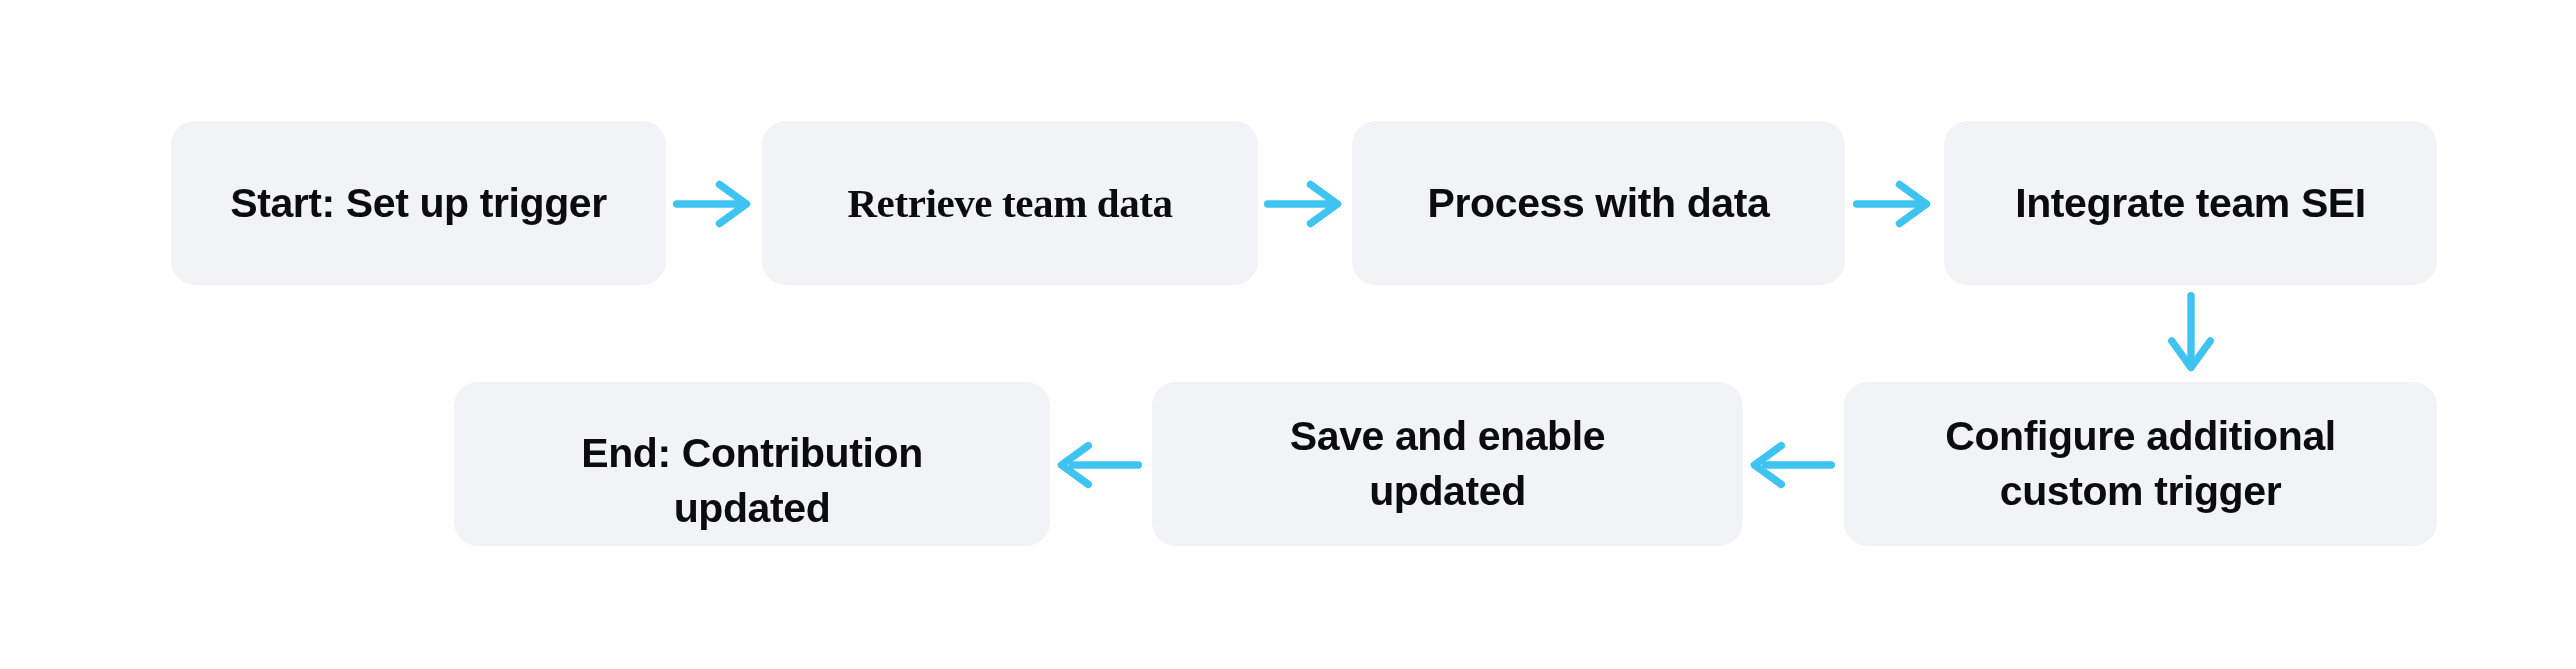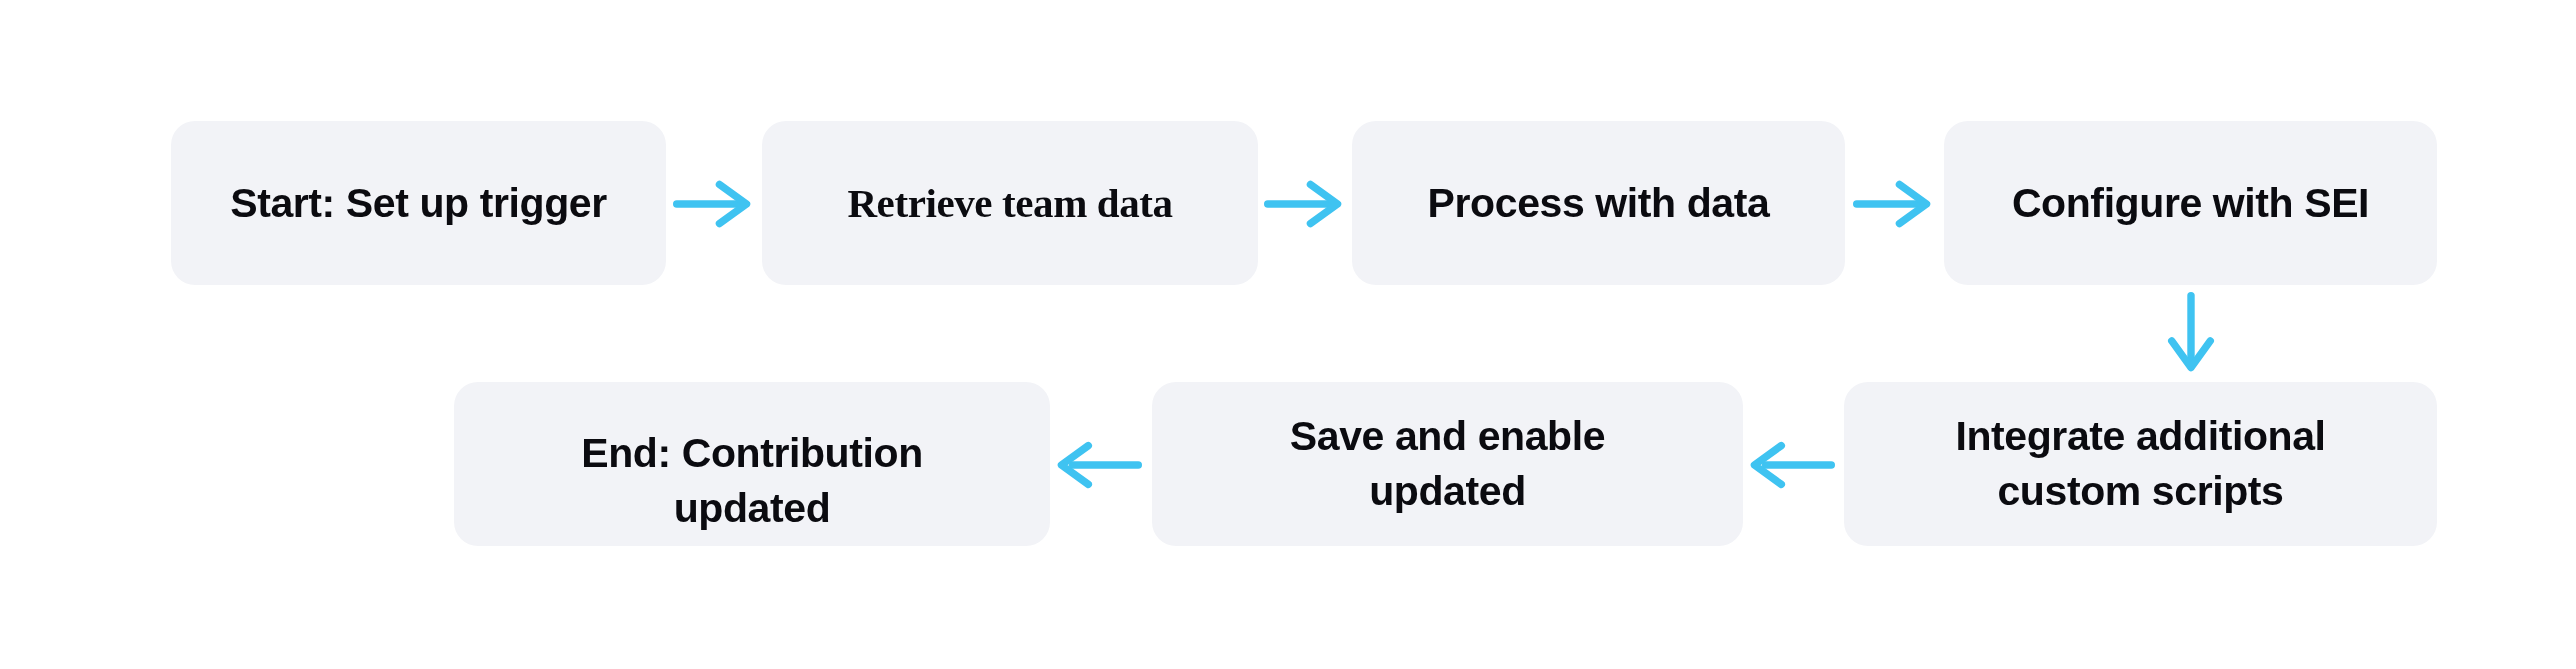--- a/index.html
+++ b/index.html
@@ -68,25 +68,25 @@
   <div class="node row1 n1 nowrap">
     <span class="lbl">Start: Set up trigger</span>
   </div>
   <div class="node row1 n2 nowrap">
     <span class="lbl">Retrieve team data</span>
   </div>
   <div class="node row1 n3 nowrap">
     <span class="lbl">Process with data</span>
   </div>
   <div class="node row1 n4 nowrap">
-    <span class="lbl">Configure with SEI</span>
+    <span class="lbl">Integrate team SEI</span>
   </div>
 
   <div class="node row2 n5">
-    <span class="lbl">Integrate additional custom scripts</span>
+    <span class="lbl">Configure additional custom trigger</span>
   </div>
   <div class="node row2 n6">
     <span class="lbl">Save and enable updated</span>
   </div>
   <div class="node row2 n7">
     <span class="lbl">End: Contribution updated</span>
   </div>
 
   <svg class="arrow a1" width="81" height="48" viewBox="0 0 108 64" aria-hidden="true">
     <path d="M5 32 L93 32"></path>

